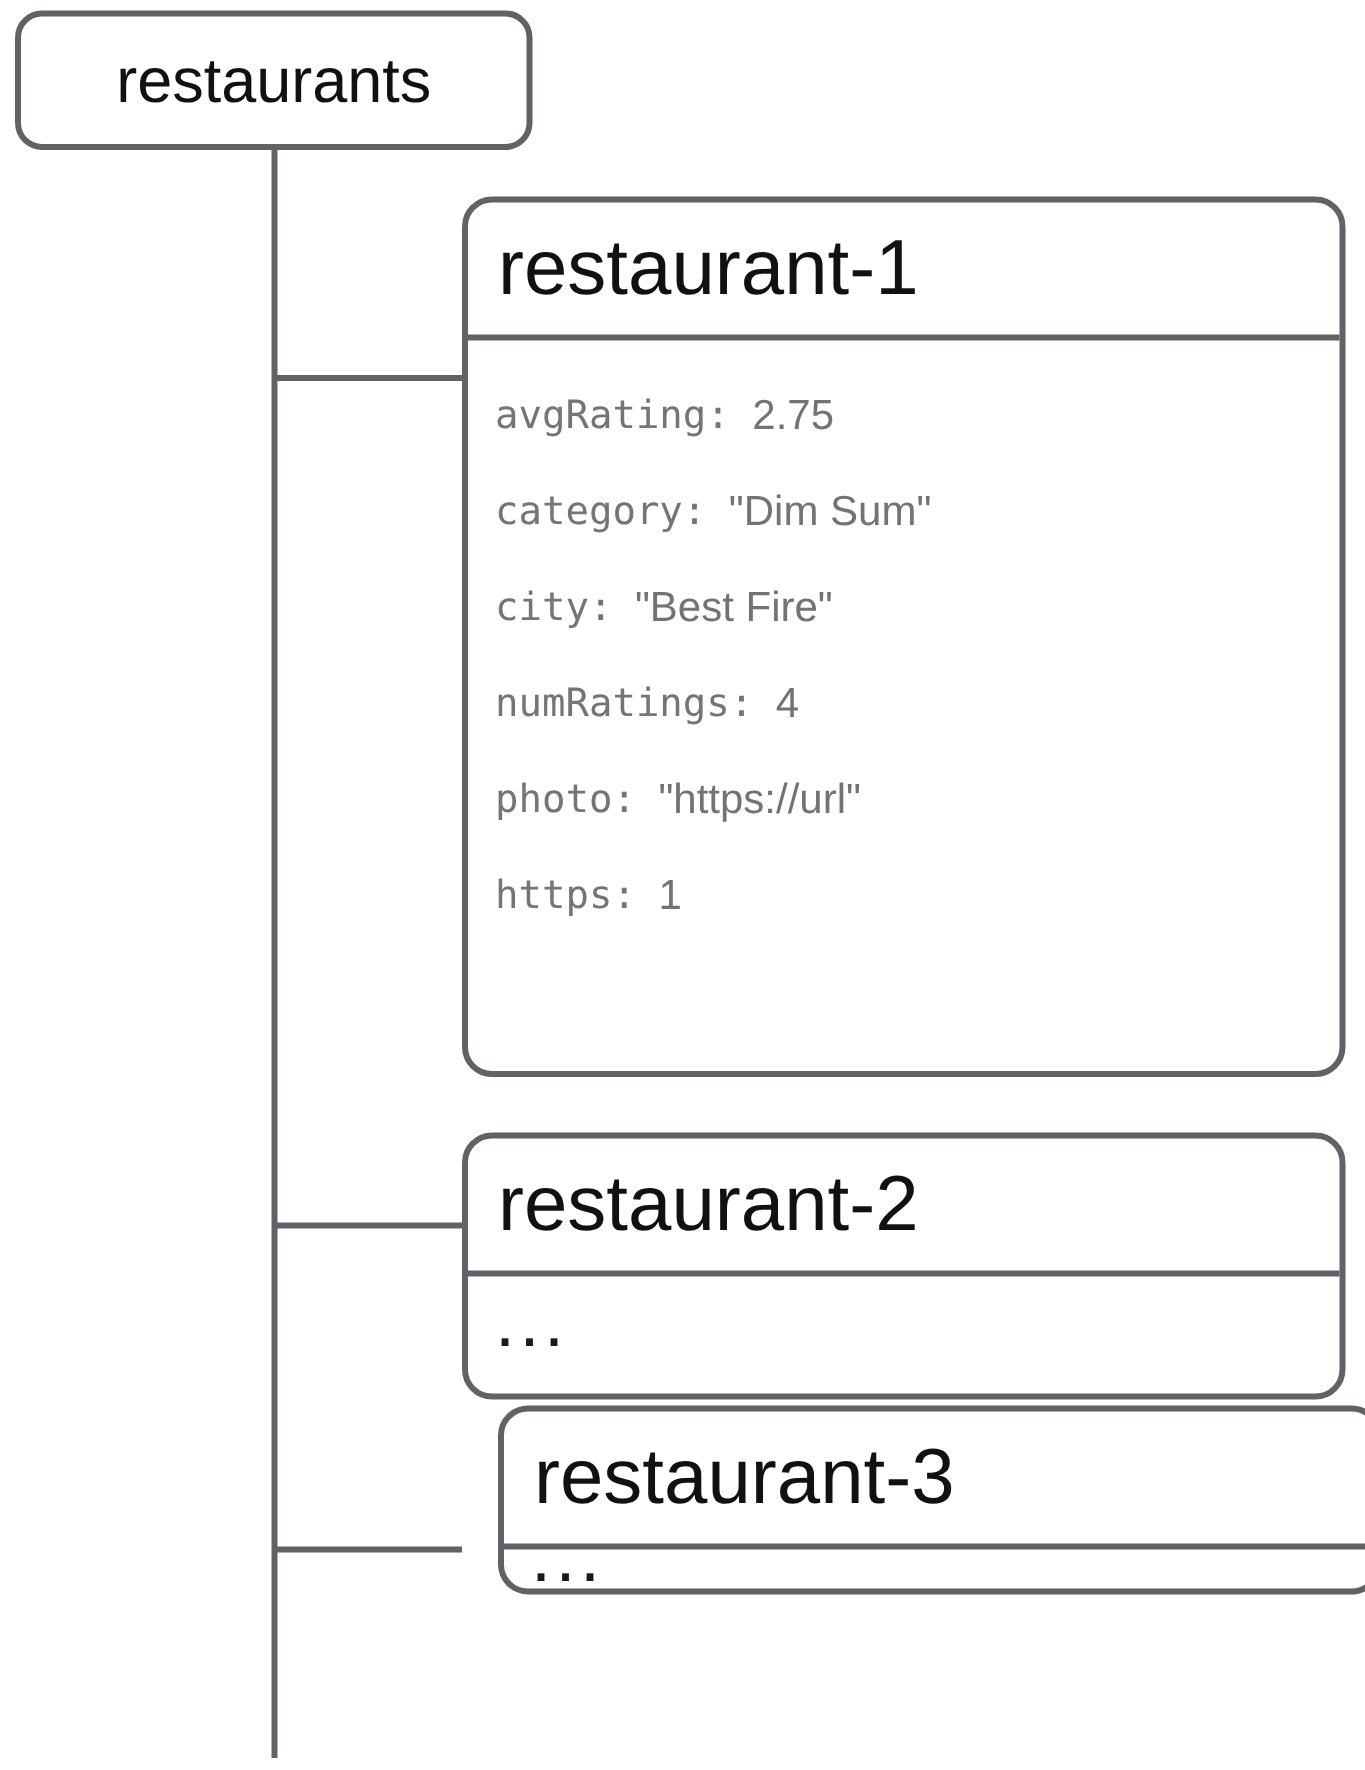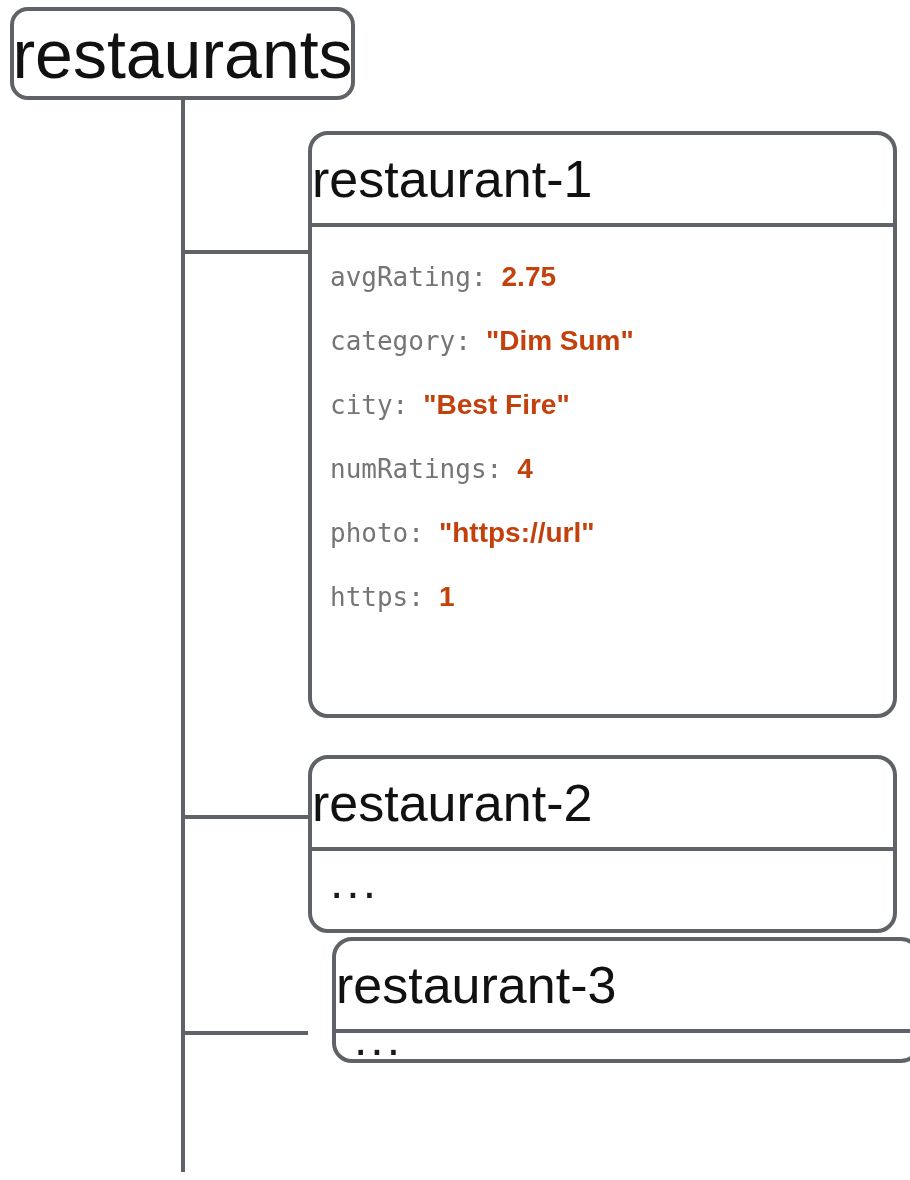--- a/index.html
+++ b/index.html
@@ -19,21 +19,21 @@
     left: 10px; top: 7px;
     width: 345px; height: 93px;
     border: 4px solid #5f6368;
     border-radius: 18px;
     background: #ffffff;
     display: flex;
     align-items: center;
     justify-content: center;
   }
   .root-node .root-label {
-    font-size: 68px;
+    font-size: 42px;
     color: #111111;
     letter-spacing: 0px;
     white-space: nowrap;
   }
 
   
   .trunk {
     position: absolute;
     left: 181px; top: 100px;
     width: 4px; height: 1072px;
@@ -63,20 +63,21 @@
   .card.card1 { top: 131px; height: 587px; }
   .card.card2 { top: 755px; height: 178px; }
   .card.card3 { top: 937px; height: 126px; margin-left: 24px; }
 
   .card-header {
     height: 92px;
     flex: 0 0 92px;
     border-bottom: 4px solid #5f6368;
     display: flex;
     align-items: center;
+    padding-left: 20px;
   }
   .card-title {
     font-size: 52px;
     color: #111111;
     white-space: nowrap;
   }
 
   .card-body {
     flex: 1 1 auto;
     padding: 18px 0 0 18px;
@@ -87,23 +88,22 @@
     align-items: center;
     white-space: nowrap;
   }
   .field-key {
     font-family: "DejaVu Sans Mono", monospace;
     font-size: 26px;
     color: #757575;
   }
   .field-value {
     font-size: 28px;
-    color: #c2410c;
+    color: #737373;
     margin-left: 15px;
-    font-weight: bold;
   }
 
   .card-body.ellipsis-body {
     padding: 0 0 0 18px;
     display: flex;
     align-items: center;
   }
   .ellipsis-text {
     font-size: 48px;
     letter-spacing: 3px;

